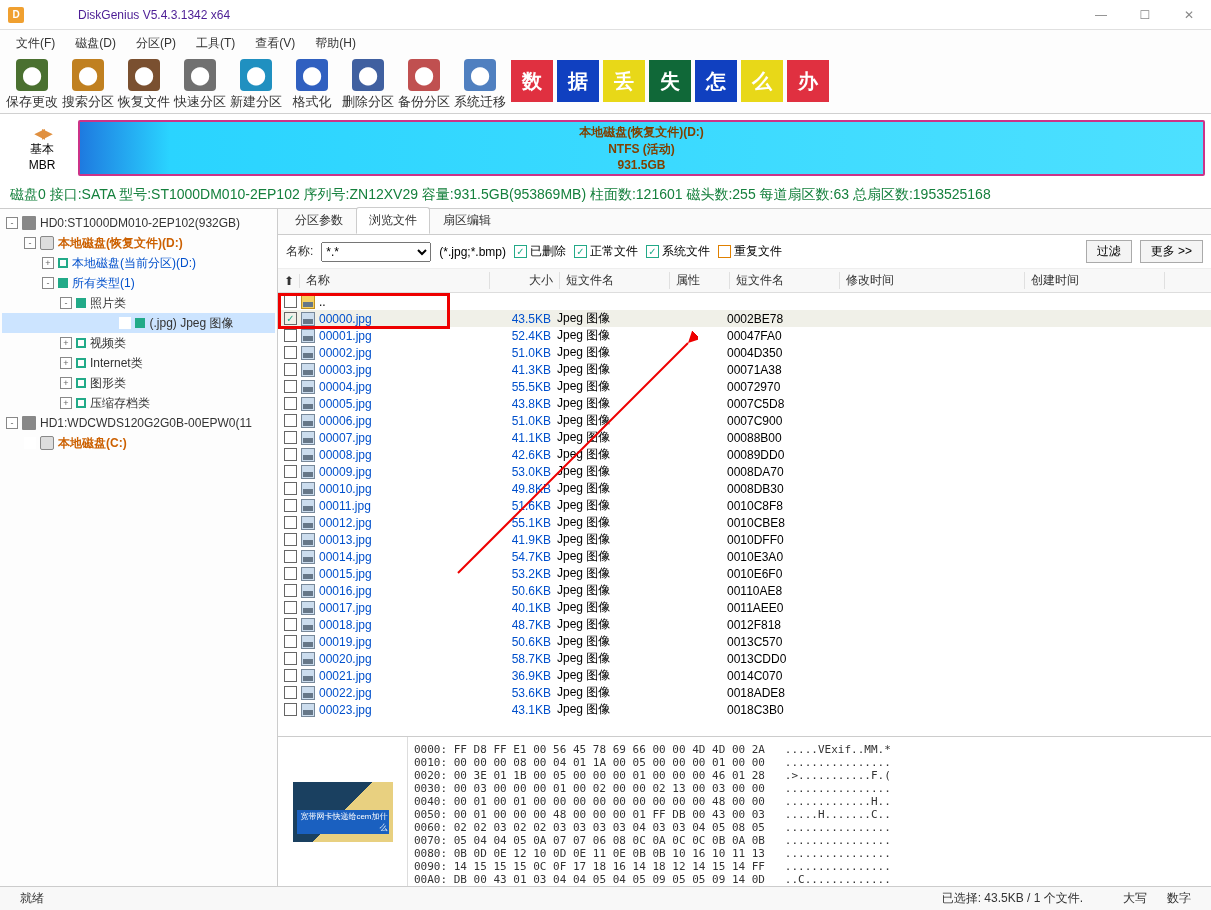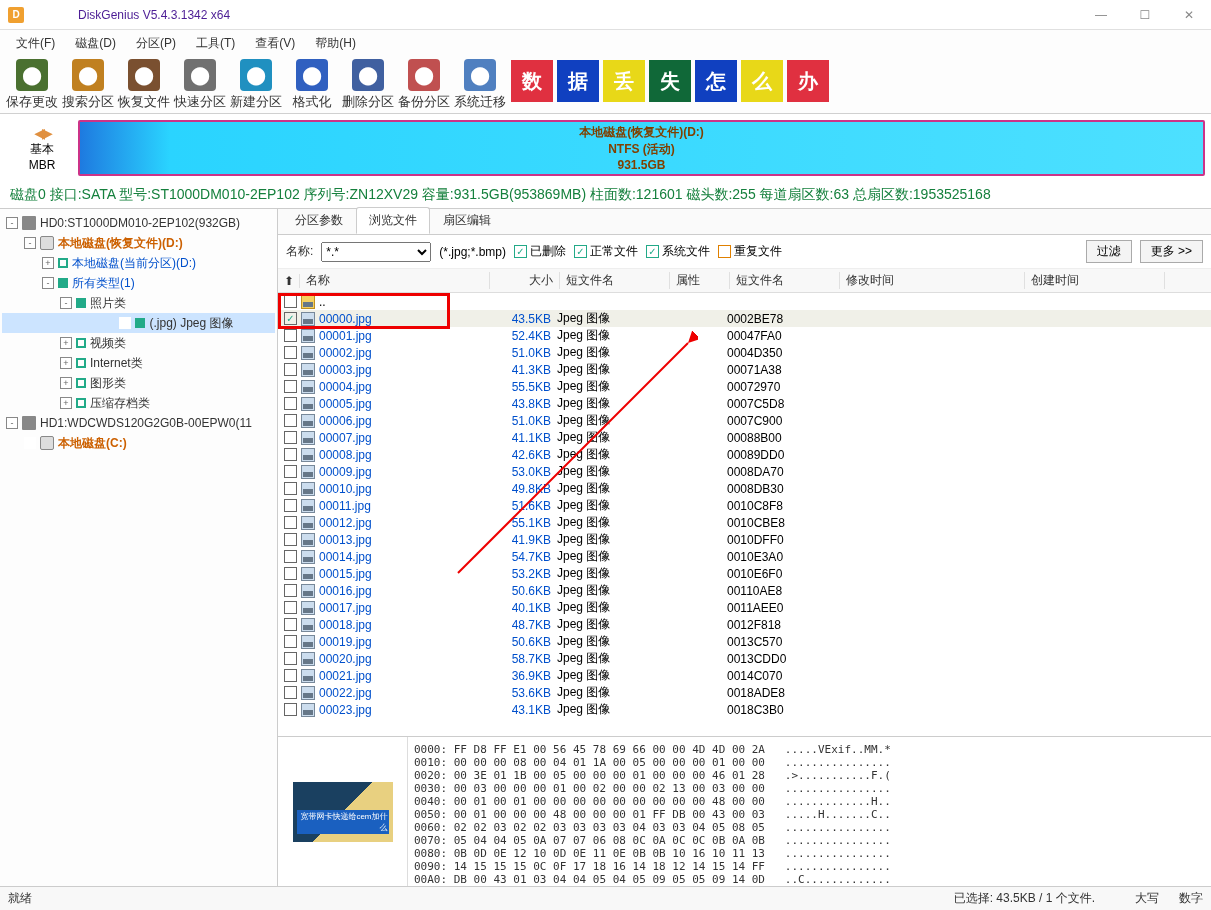--- a/index.html
+++ b/index.html
@@ -61,21 +61,21 @@
 .file-ico { width:14px; height:14px; background:#cde; border:1px solid #789; margin-right:4px; flex-shrink:0; position:relative;}
 .file-ico::after { content:""; position:absolute; bottom:1px; left:1px; right:1px; height:5px; background:#678;}
 .blue-txt { color:#0050cc; }
 .redbox-annot { position:absolute; border:3px solid #e00; pointer-events:none; }
 .red-arrow { position:absolute; pointer-events:none;}
 .hex-view { height:150px; border-top:1px solid #ccc; display:flex; background:#fff;}
 .thumb-col { width:130px; border-right:1px solid #ddd; display:flex; align-items:center; justify-content:center;}
 .thumb-img { width:100px; height:60px; background:linear-gradient(135deg,#1a4060 50%, #e8d080 50%); position:relative;}
 .thumb-img .txt { position:absolute; bottom:8px; left:4px; right:4px; background:#1a60c0; color:#fff; font-size:8px; padding:1px; text-align:right;}
 .hex-text { flex:1; padding:6px; font-family:Consolas,monospace; font-size:11px; white-space:pre; overflow:hidden; color:#333; line-height:13px;}
-.statusbar { height:24px; border-top:1px solid #ccc; display:flex; align-items:center; padding:0 8px; background:#f8f8f8; color:#333;}
+.statusbar { height:24px; border-top:1px solid #ccc; display:flex; align-items:center; padding:0 20px; background:#f8f8f8; color:#333;}
 .statusbar .flex { flex:1;}
 .c-name{ width:190px;} .c-size{ width:70px; text-align:right;} .c-type{ width:110px;} .c-attr{ width:60px;} .c-short{ width:110px;} .c-mtime{ width:185px;} .c-ctime{ width:140px;}
 </style>
 </head>
 <body>
 
 <div class="titlebar">
   <span class="logo">D</span>
   <span class="titlebar-title">DiskGenius V5.4.3.1342 x64</span>
   <div class="win-btns">

